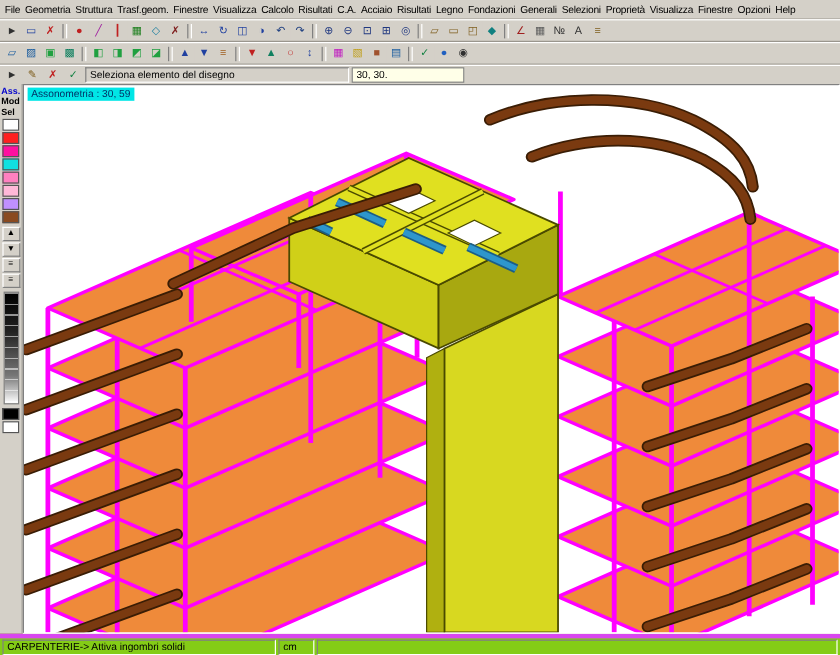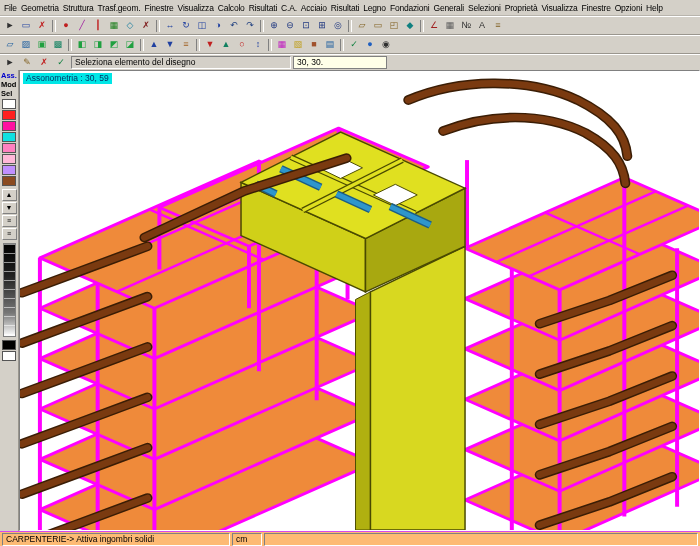--- a/index.html
+++ b/index.html
@@ -43,22 +43,22 @@
   .grad-bar{width:11px;height:92px;margin-top:3px;border:1px solid #808080;
     background:
       repeating-linear-gradient(to bottom, rgba(255,255,255,.55) 0 1px, transparent 1px 9px),
       linear-gradient(#000 0%, #222 35%, #777 75%, #fff 100%);}
   .canvas{flex:1;position:relative;background:#ffffff;border:1px solid;border-color:#808080 #fff #fff #808080;overflow:hidden;}
   .view-label{position:absolute;left:3px;top:2px;font-size:8.5px;line-height:11px;padding:0 3px;
     color:#003366;z-index:5;}
   .canvas svg{position:absolute;left:0;top:0;width:100%;height:100%;}
 
   
-  .status-bar{height:13px;display:flex;align-items:stretch;gap:2px;background:#fdba74;
-    border-top:1px solid #d946ef;padding:1px 2px 0 2px;font-size:8.5px;}
+  .status-bar{height:13px;display:flex;align-items:stretch;gap:2px;background:#84cc16;
+    border-top:4px solid #d946ef;padding:1px 2px 0 2px;font-size:8.5px;}
   .status-cell{border:1px solid;border-color:#808080 #fff #fff #808080;padding:0 3px;
     line-height:10px;white-space:nowrap;overflow:hidden;}
   .st-msg{width:220px;}
   .st-units{width:22px;text-align:left;}
   .st-case{width:168px;}
   .st-fill{flex:1;}
   .st-coord{width:126px;color:#802000;}
 
   
   .slab{fill:var(--slab);stroke:var(--beam);stroke-width:3;stroke-linejoin:round;}

